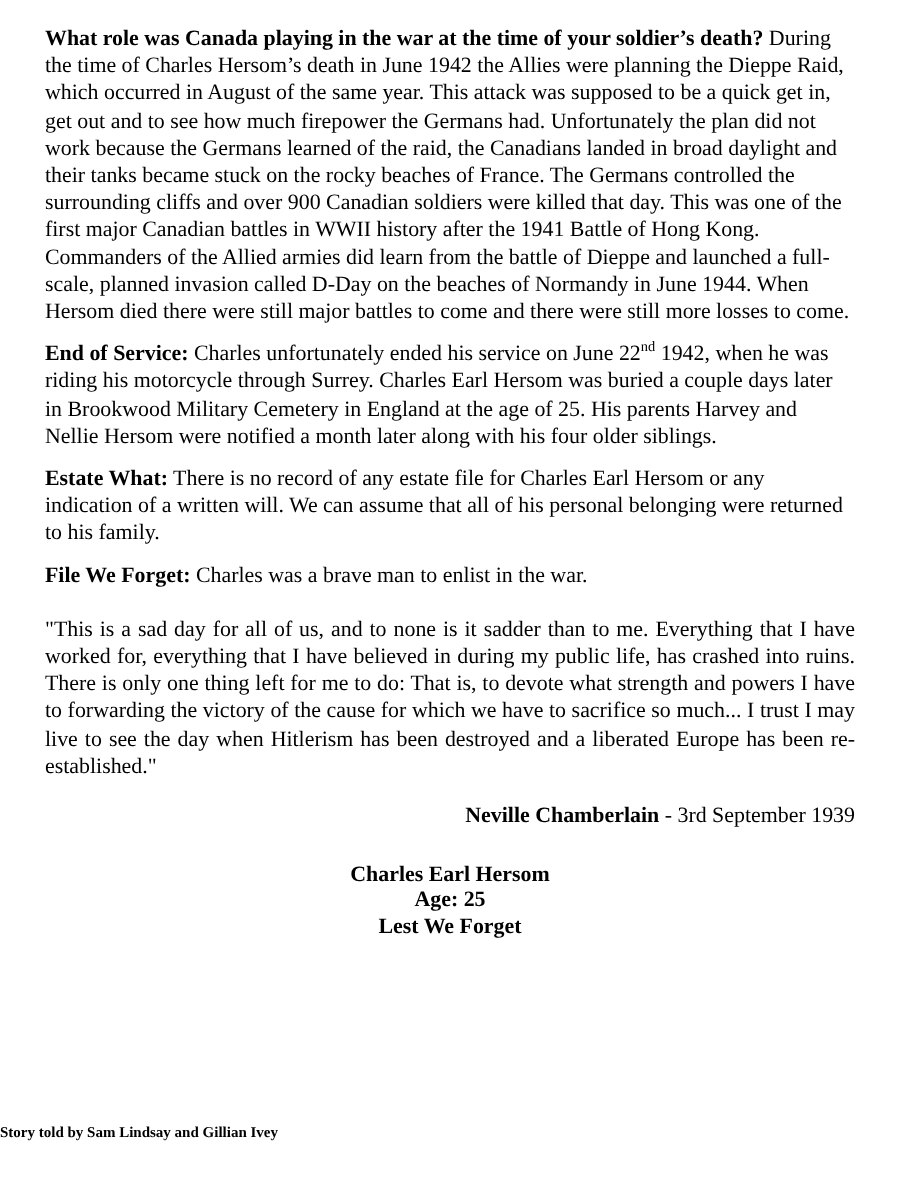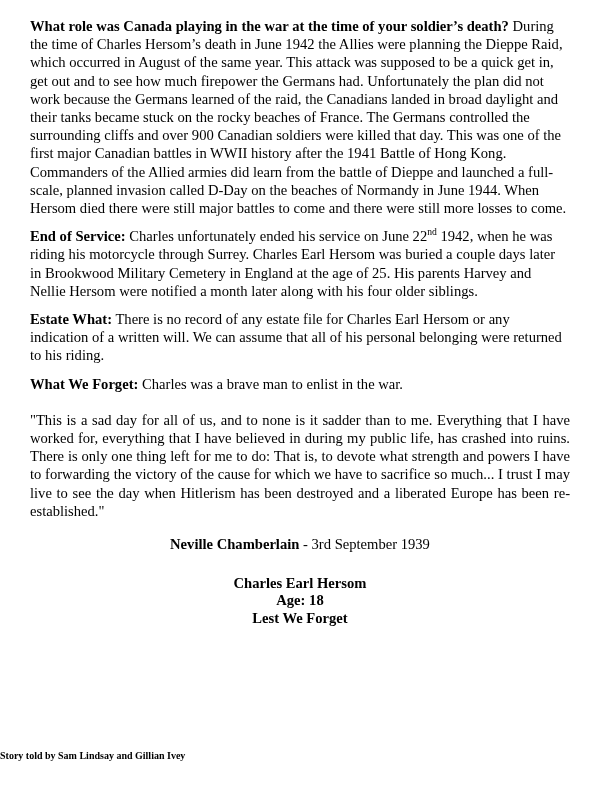--- a/index.html
+++ b/index.html
@@ -54,21 +54,21 @@
     margin-top: 18px;
     text-align: justify;
     text-justify: inter-word;
     font-size: 14.6px;
     line-height: 18.2px;
   }
 
   .attribution {
     font-size: 14.6px;
     line-height: 18.2px;
-    text-align: center;
+    text-align: right;
   }
   .attribution .name {
     font-weight: bold;
   }
 
   .memorial {
     margin-top: 22px;
     text-align: center;
     font-weight: bold;
     font-size: 14.6px;
@@ -93,31 +93,31 @@
 <body>
 
 <div class="page">
 
   <div class="body-text">
 
     <p class="para"><span class="lead">What role was Canada playing in the war at the time of your soldier’s death?</span><span> During the time of Charles Hersom’s death in June 1942 the Allies were planning the Dieppe Raid, which occurred in August of the same year.  This attack was supposed to be a quick get in, get out and to see how much firepower the Germans had.  Unfortunately the plan did not work because the Germans learned of the raid, the Canadians landed in broad daylight and their tanks became stuck on the rocky beaches of France. The Germans controlled the surrounding cliffs and over 900 Canadian soldiers were killed that day. This was one of the first major Canadian battles in WWII history after the 1941 Battle of Hong Kong. Commanders of the Allied armies did learn from the battle of Dieppe and launched a full-scale, planned invasion called D-Day on the beaches of Normandy in June 1944.  When Hersom died there were still major battles to come and there were still more losses to come.</span></p>
 
     <p class="para"><span class="lead">End of Service:</span><span> Charles unfortunately ended his service on June 22</span><sup>nd</sup><span> 1942, when he was riding his motorcycle through Surrey. Charles Earl Hersom was buried a couple days later in Brookwood Military Cemetery in England at the age of 25.  His parents Harvey and Nellie Hersom were notified a month later along with his four older siblings.</span></p>
 
-    <p class="para"><span class="lead">Estate What:</span><span> There is no record of any estate file for Charles Earl Hersom or any indication of a written will. We can assume that all of his personal belonging were returned to his riding.</span></p>
+    <p class="para"><span class="lead">Estate What:</span><span> There is no record of any estate file for Charles Earl Hersom or any indication of a written will. We can assume that all of his personal belonging were returned to his family.</span></p>
 
-    <p class="para"><span class="lead">What We Forget:</span><span> Charles was a brave man to enlist in the war.</span></p>
+    <p class="para"><span class="lead">File We Forget:</span><span> Charles was a brave man to enlist in the war.</span></p>
 
     <p class="quote-block">"This is a sad day for all of us, and to none is it sadder than to me. Everything that I have worked for, everything that I have believed in during my public life, has crashed into ruins. There is only one thing left for me to do: That is, to devote what strength and powers I have to forwarding the victory of the cause for which we have to sacrifice so much... I trust I may live to see the day when Hitlerism has been destroyed and a liberated Europe has been re-established."</p>
 
     <p class="attribution"><span class="name">Neville Chamberlain</span><span> - 3rd September 1939</span></p>
 
     <div class="memorial">
       <div>Charles Earl Hersom</div>
-      <div>Age: 18</div>
+      <div>Age: 25</div>
       <div>Lest We Forget</div>
     </div>
 
   </div>
 
   <div class="footer-credit">Story told by Sam Lindsay and Gillian Ivey</div>
 
 </div>
 
 </body></html>

